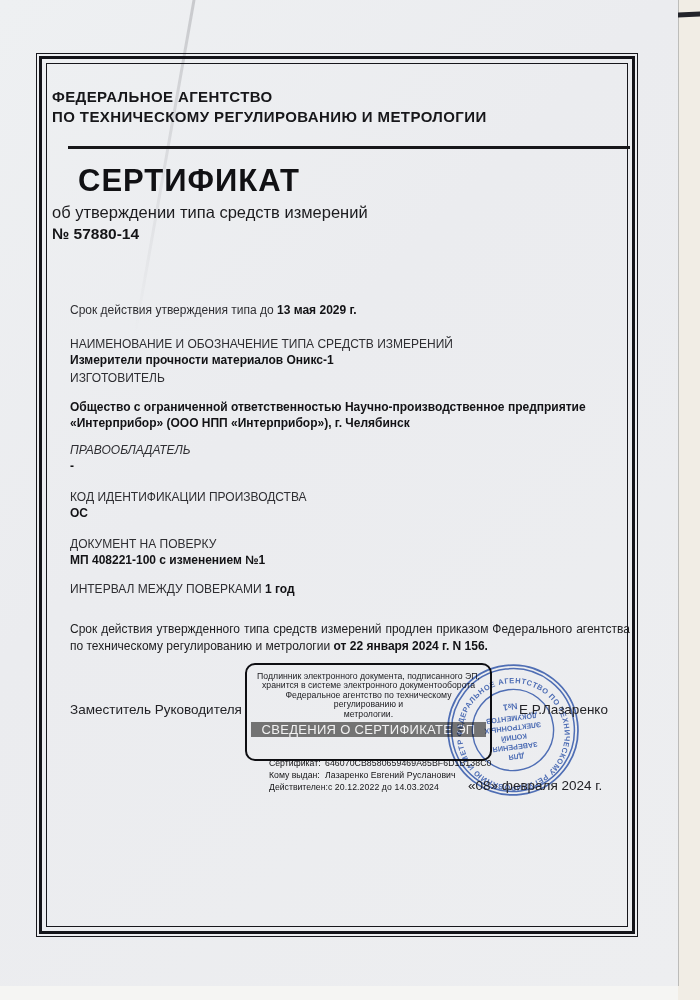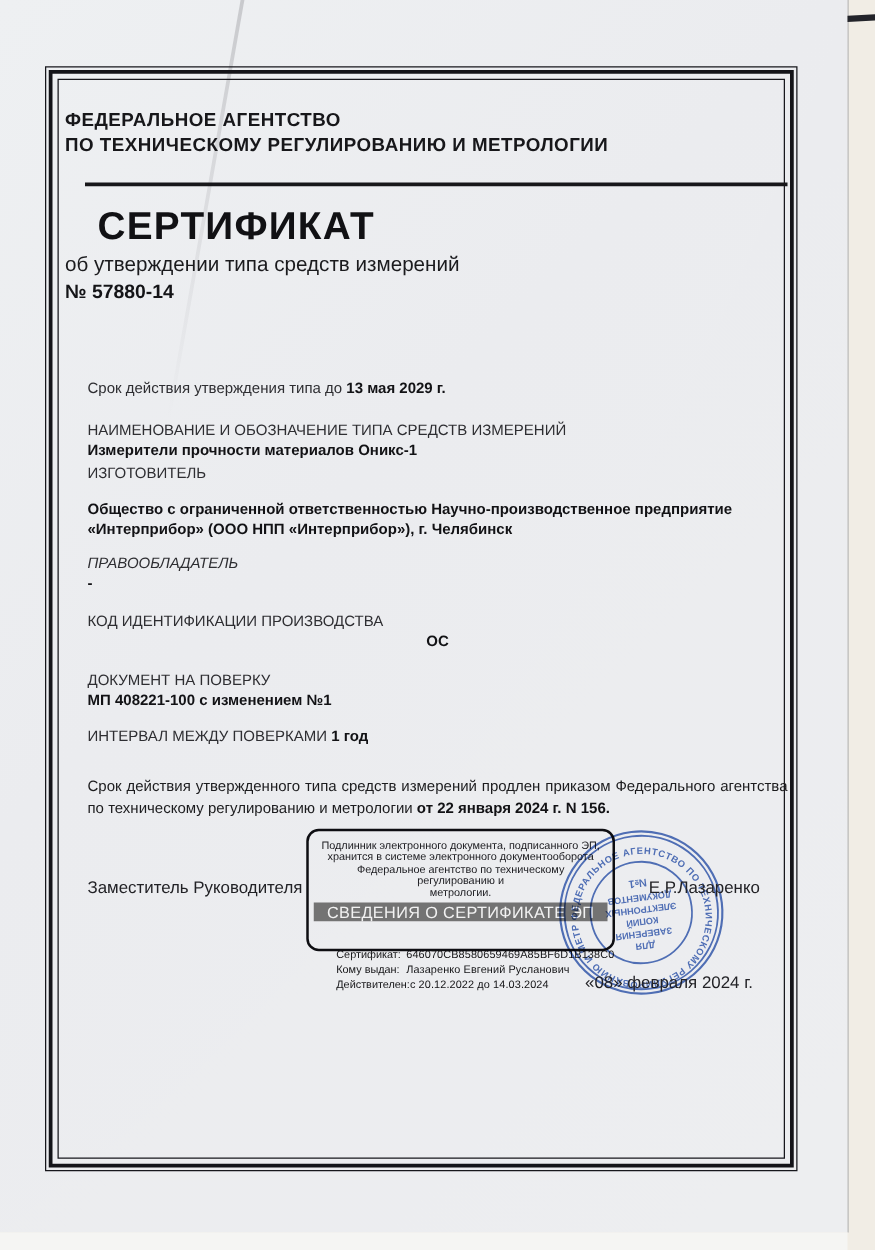--- a/index.html
+++ b/index.html
@@ -93,21 +93,21 @@
 <div class="body-text lbl" style="top:336px;">НАИМЕНОВАНИЕ И ОБОЗНАЧЕНИЕ ТИПА СРЕДСТВ ИЗМЕРЕНИЙ</div>
 <div class="body-text val" style="top:352px;">Измерители прочности материалов Оникс-1</div>
 
 <div class="body-text lbl" style="top:370px;">ИЗГОТОВИТЕЛЬ</div>
 <div class="body-text val" style="top:399px;width:576px;">Общество с ограниченной ответственностью Научно-производственное предприятие «Интерприбор» (ООО НПП «Интерприбор»), г. Челябинск</div>
 
 <div class="body-text lbl" style="top:442px;font-style:italic;">ПРАВООБЛАДАТЕЛЬ</div>
 <div class="body-text val" style="top:458px;">-</div>
 
 <div class="body-text lbl" style="top:489px;">КОД ИДЕНТИФИКАЦИИ ПРОИЗВОДСТВА</div>
-<div class="body-text val" style="top:505px;text-align:center;">ОС</div>
+<div class="body-text val" style="top:505px;">ОС</div>
 
 <div class="body-text lbl" style="top:536px;">ДОКУМЕНТ НА ПОВЕРКУ</div>
 <div class="body-text val" style="top:552px;">МП 408221-100 с изменением №1</div>
 
 <div class="body-text" style="top:581px;"><span class="lbl">ИНТЕРВАЛ МЕЖДУ ПОВЕРКАМИ </span><span class="val">1 год</span></div>
 
 <div class="body-text extension" style="top:621px;"><span>Срок действия утвержденного типа средств измерений продлен приказом Федерального агентства по техническому регулированию и метрологии </span><span class="val">от 22 января 2024 г. N 156.</span></div>
 
 <div class="sig" style="left:70px;top:702px;">Заместитель Руководителя</div>
 <div class="sig" style="left:519px;top:702px;z-index:4;">Е.Р.Лазаренко</div>

